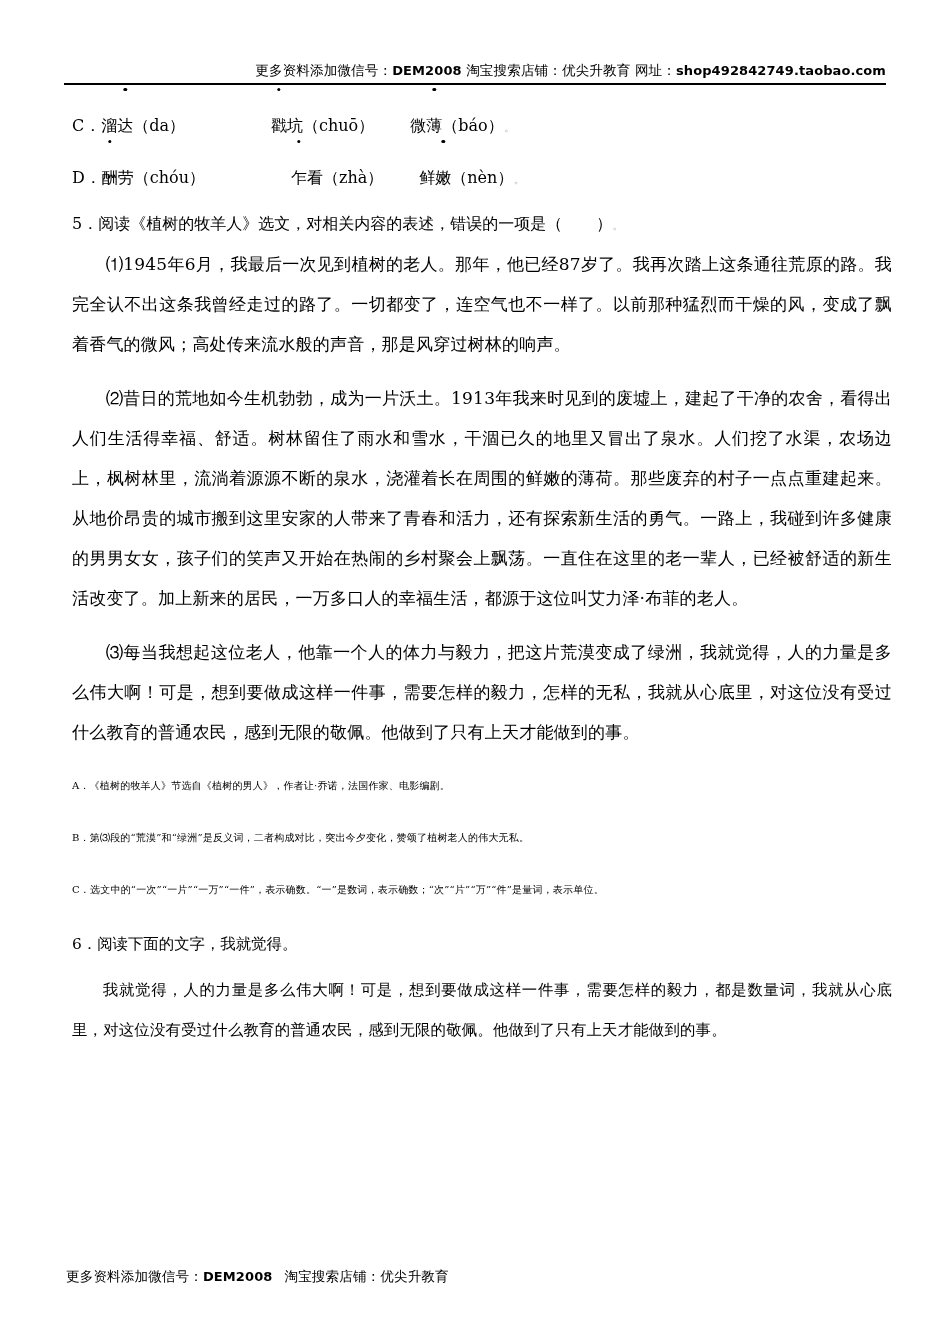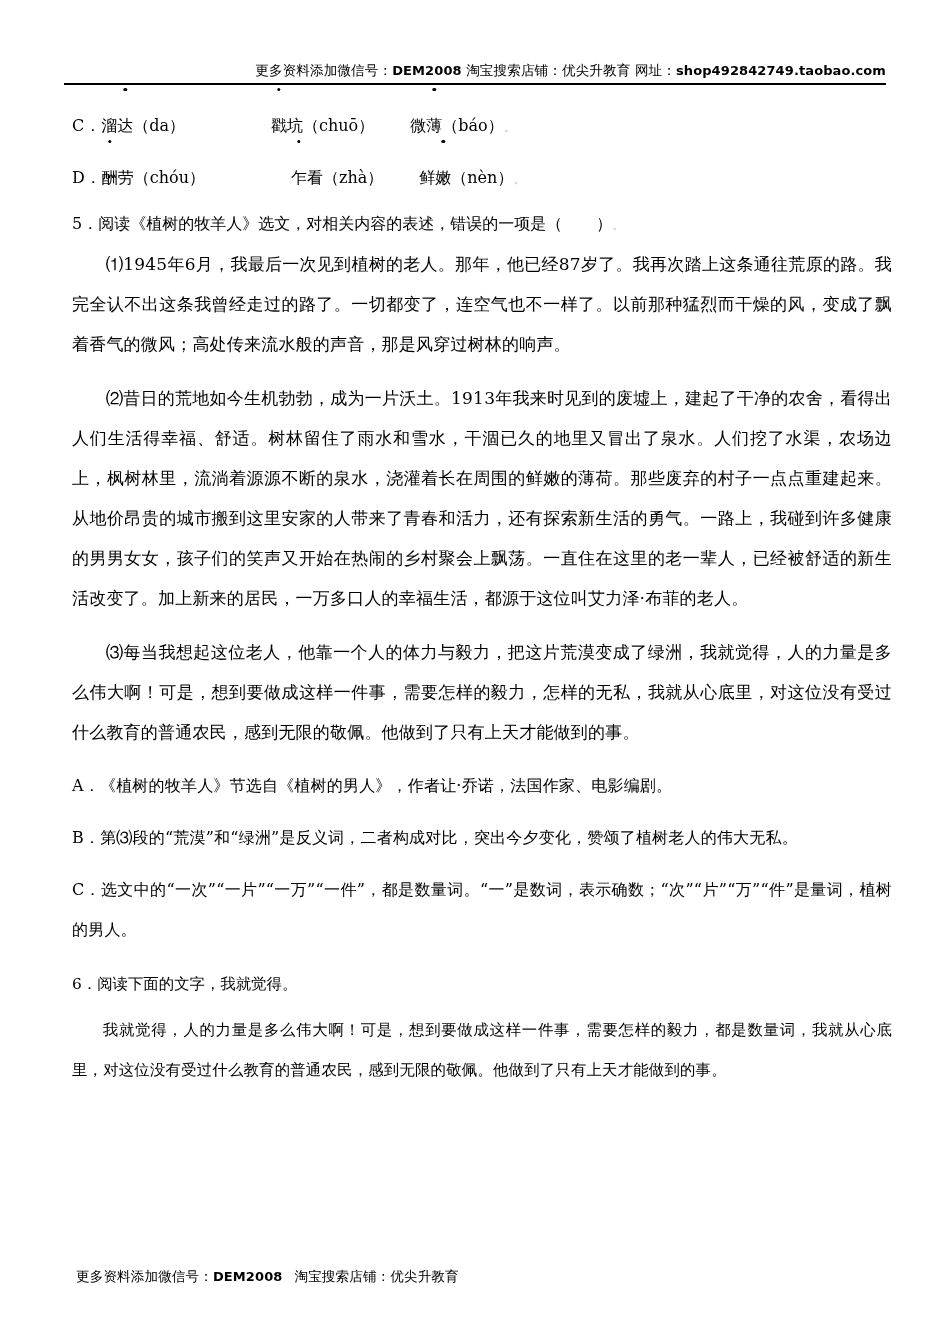--- a/index.html
+++ b/index.html
@@ -110,21 +110,21 @@
     line-height: 40px;
     text-align: justify;
     text-justify: inter-character;
     text-indent: 2em;
     margin: 0 0 14px 0;
     letter-spacing: 0.2px;
     word-break: break-all;
   }
 
   .choice {
-    font-size: 16px;
+    font-size: 10px;
     line-height: 40px;
     text-align: justify;
     text-justify: inter-character;
     margin: 0 0 12px 0;
     letter-spacing: 0.2px;
     word-break: break-all;
   }
 
   .q6-line {
     font-size: 15.4px;
@@ -140,21 +140,21 @@
     text-justify: inter-character;
     text-indent: 2em;
     margin: 0;
     letter-spacing: 0.2px;
     word-break: break-all;
   }
 
   
   .footer {
     position: absolute;
-    left: 76px;
+    left: 66px;
     bottom: 58px;
     font-size: 13.6px;
     white-space: nowrap;
     letter-spacing: 0.1px;
   }
   .footer .bold {
     font-family: "DejaVu Sans", "Liberation Sans", sans-serif;
     font-weight: bold;
     font-size: 13px;
   }
@@ -185,21 +185,21 @@
     <div class="q-line">
       <span>5．</span><span>阅读《植树的牧羊人》选文，对相关内容的表述，错误的一项是（</span><span class="blank"></span><span>）</span><span class="faint">。</span>
     </div>
 
     <p class="para">⑴1945年6月，我最后一次见到植树的老人。那年，他已经87岁了。我再次踏上这条通往荒原的路。我完全认不出这条我曾经走过的路了。一切都变了，连空气也不一样了。以前那种猛烈而干燥的风，变成了飘着香气的微风；高处传来流水般的声音，那是风穿过树林的响声。</p>
     <p class="para">⑵昔日的荒地如今生机勃勃，成为一片沃土。1913年我来时见到的废墟上，建起了干净的农舍，看得出人们生活得幸福、舒适。树林留住了雨水和雪水，干涸已久的地里又冒出了泉水。人们挖了水渠，农场边上，枫树林里，流淌着源源不断的泉水，浇灌着长在周围的鲜嫩的薄荷。那些废弃的村子一点点重建起来。从地价昂贵的城市搬到这里安家的人带来了青春和活力，还有探索新生活的勇气。一路上，我碰到许多健康的男男女女，孩子们的笑声又开始在热闹的乡村聚会上飘荡。一直住在这里的老一辈人，已经被舒适的新生活改变了。加上新来的居民，一万多口人的幸福生活，都源于这位叫艾力泽·布菲的老人。</p>
     <p class="para">⑶每当我想起这位老人，他靠一个人的体力与毅力，把这片荒漠变成了绿洲，我就觉得，人的力量是多么伟大啊！可是，想到要做成这样一件事，需要怎样的毅力，怎样的无私，我就从心底里，对这位没有受过什么教育的普通农民，感到无限的敬佩。他做到了只有上天才能做到的事。</p>
 
     <p class="choice">A．《植树的牧羊人》节选自《植树的男人》，作者让·乔诺，法国作家、电影编剧。</p>
     <p class="choice">B．第⑶段的“荒漠”和“绿洲”是反义词，二者构成对比，突出今夕变化，赞颂了植树老人的伟大无私。</p>
-    <p class="choice">C．选文中的“一次”“一片”“一万”“一件”，都是数量词。“一”是数词，表示确数；“次”“片”“万”“件”是量词，植树的男人。</p>
+    <p class="choice">C．选文中的“一次”“一片”“一万”“一件”，表示确数。“一”是数词，表示确数；“次”“片”“万”“件”是量词，表示单位。</p>
 
     <div class="q6-line">
       <span>6．</span><span>阅读下面的文字，我就觉得。</span>
     </div>
 
     <p class="para-quote">我就觉得，人的力量是多么伟大啊！可是，想到要做成这样一件事，需要怎样的毅力，都是数量词，我就从心底里，对这位没有受过什么教育的普通农民，感到无限的敬佩。他做到了只有上天才能做到的事。</p>
 
   </div>
 
   <div class="footer">

